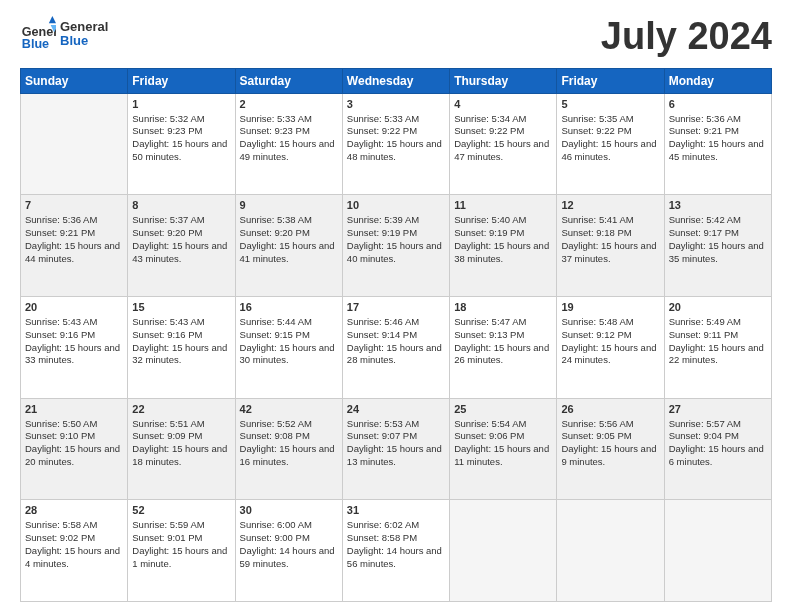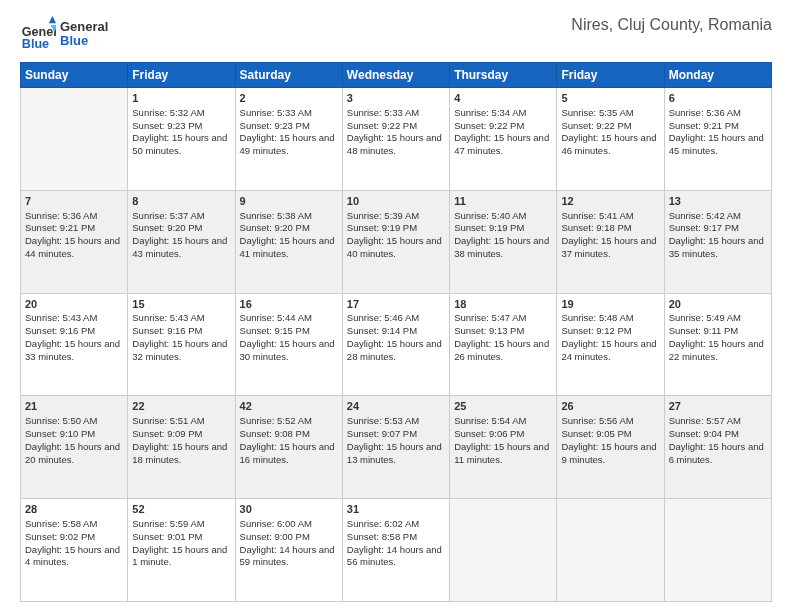--- a/index.html
+++ b/index.html
@@ -102,21 +102,21 @@
         <text x="2" y="36" font-size="14" font-weight="bold" fill="#1565c0">Blue</text>
         <polygon points="32,8 40,8 36,0" fill="#1565c0"></polygon>
         <polygon points="34,10 42,10 38,18" fill="#64b5f6"></polygon>
       </svg>
       <div style="line-height:1.1">
         <div style="font-size:13px;font-weight:bold;color:#333;">General</div>
         <div style="font-size:13px;font-weight:bold;color:#1565c0;">Blue</div>
       </div>
     </div>
     <div class="title-block">
-      <div class="location-title">Nires, Cluj County, Romania</div>
+      <div class="month-title">July 2024</div>
     </div>
   </div>
 
   <table class="calendar" id="calendar-table">
     <thead>
       <tr id="weekday-header">
           <th>Sunday</th>
           <th>Friday</th>
           <th>Saturday</th>
           <th>Wednesday</th>

